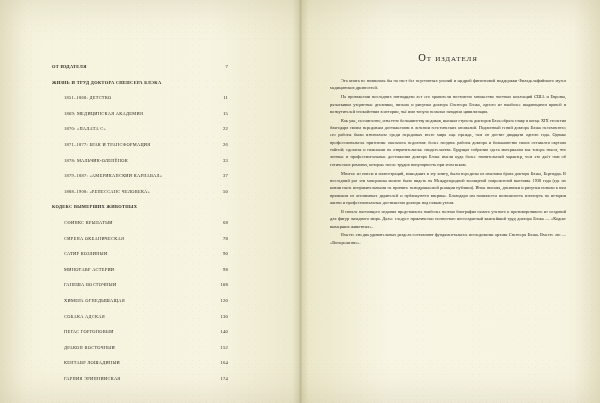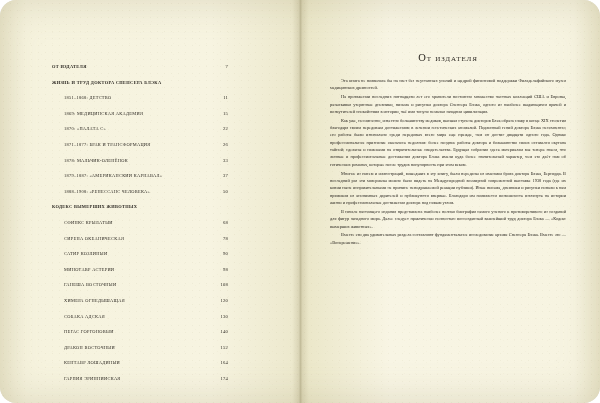--- a/index.html
+++ b/index.html
@@ -7,21 +7,20 @@
     padding: 0;
     background: #ffffff;
   }
   #page {
     position: relative;
     width: 600px;
     height: 403px;
     overflow: hidden;
     background: #e5e5e5;
     font-family: "Liberation Serif", serif;
-    border-radius: 16px;
   }
 
   
   .paper {
     position: absolute;
     top: 0;
     bottom: 0;
     background: #f6f3de;
   }
   .paper-left  { left: 0;   width: 300px;

